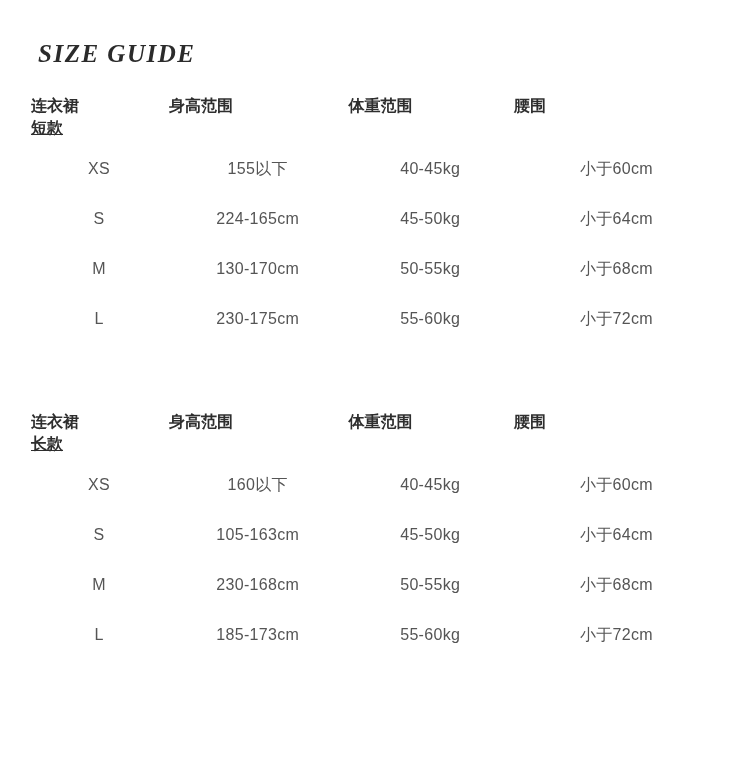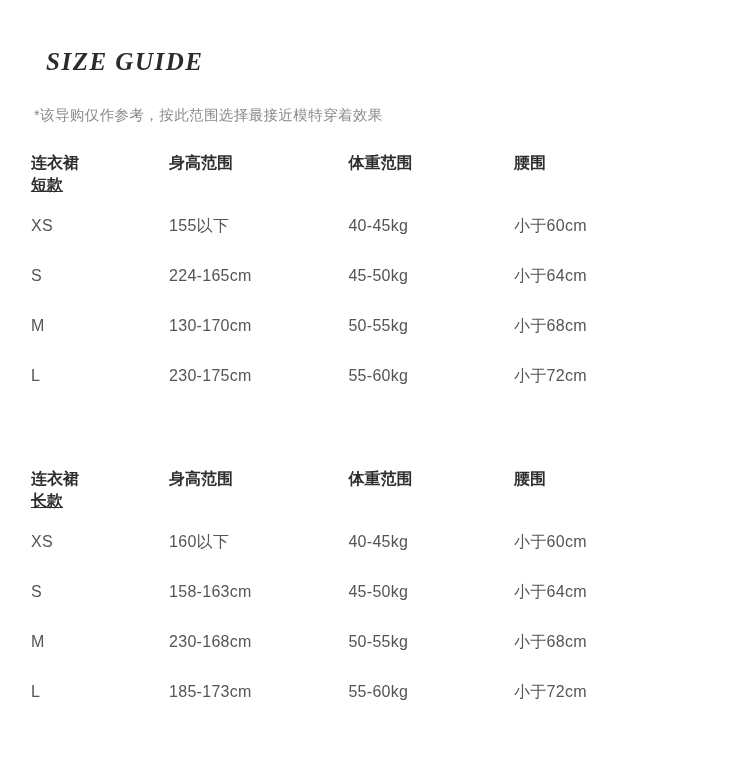--- a/index.html
+++ b/index.html
@@ -21,21 +21,21 @@
     box-sizing: border-box;
     padding: 0 30px;
   }
   .title {
     font-family: "Liberation Serif", serif;
     font-style: italic;
     font-weight: bold;
     font-size: 25px;
     letter-spacing: 1.5px;
     color: #2b2b2b;
-    margin: 12px;
+    margin: 4px;
     padding-top: 36px;
     padding-left: 4px;
   }
   .note {
     font-size: 14.5px;
     color: #8a8a8a;
     padding-top: 18px;
     padding-left: 4px;
     letter-spacing: 0.4px;
   }
@@ -55,21 +55,21 @@
     text-align: left;
     vertical-align: top;
     line-height: 1.35;
   }
   table.size-table th .sub {
     display: block;
     font-weight: bold;
     text-decoration: underline;
   }
   table.size-table td {
-    text-align: left;
+    text-align: center;
     font-size: 16px;
     color: #555555;
     height: 48px;
     vertical-align: middle;
     letter-spacing: 0.3px;
   }
   table.size-table td.size-col {
     font-size: 16px;
     color: #555555;
   }
@@ -78,21 +78,20 @@
   col.c3 { width: 24%; }
   col.c4 { width: 30%; }
 </style>
 </head>
 <body>
 
 <div class="page">
 
   <h1 class="title">SIZE GUIDE</h1>
 
-  <div class="note">*该导购仅作参考，按此范围选择最接近模特穿着效果</div>
 
   <div class="table-block-1">
     <table class="size-table">
       <colgroup>
           <col class="c1">
           <col class="c2">
           <col class="c3">
           <col class="c4">
         </colgroup>
       <thead>
@@ -156,21 +155,21 @@
       </thead>
       <tbody>
         <tr>
           <td class="size-col">XS</td>
           <td>160以下</td>
           <td>40-45kg</td>
           <td>小于60cm</td>
         </tr>
         <tr>
           <td class="size-col">S</td>
-          <td>158-163cm</td>
+          <td>105-163cm</td>
           <td>45-50kg</td>
           <td>小于64cm</td>
         </tr>
         <tr>
           <td class="size-col">M</td>
           <td>230-168cm</td>
           <td>50-55kg</td>
           <td>小于68cm</td>
         </tr>
         <tr>

